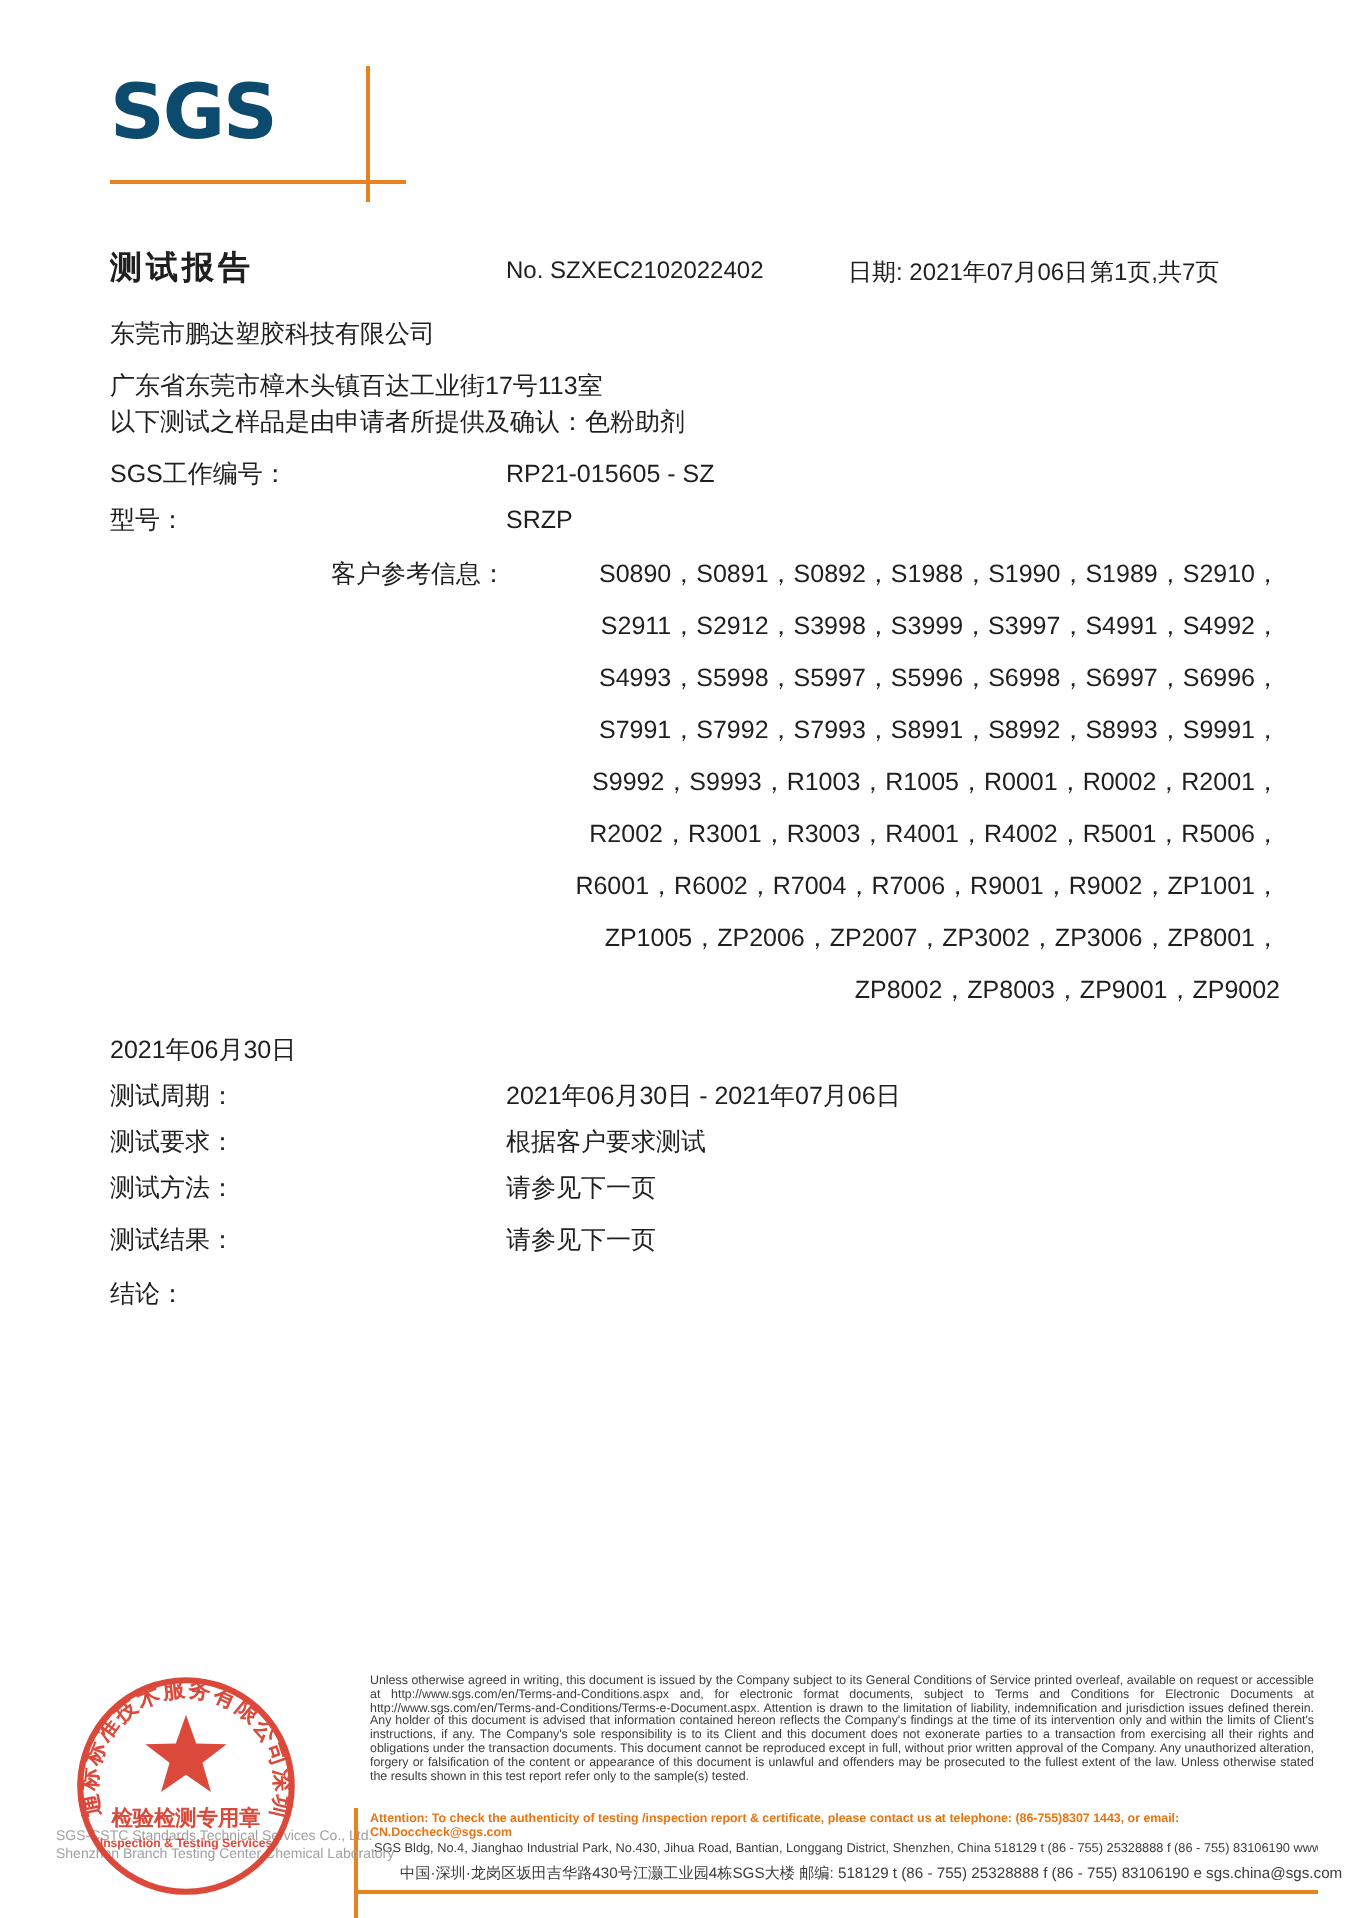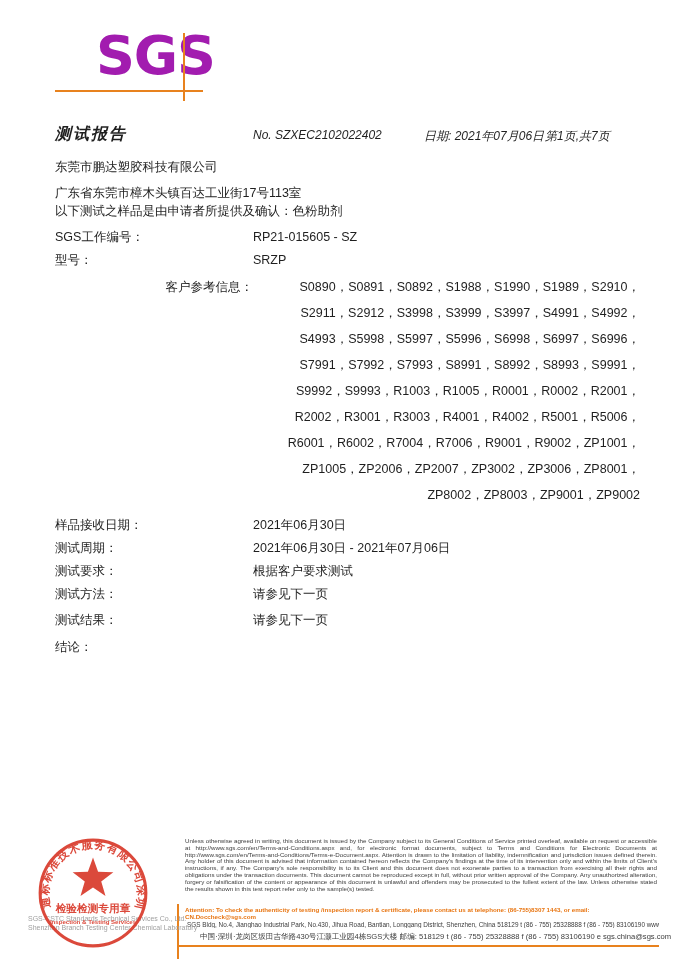--- a/index.html
+++ b/index.html
@@ -5,28 +5,28 @@
   html,body{margin:0;padding:0;background:#e9e9e9;}
   .page{
     position:relative;width:677px;height:959px;background:#ffffff;
     font-family:"Liberation Sans", sans-serif;color:#1f1f1f;overflow:hidden;
     margin:0 auto;
   }
   
   .logo-wrap{position:absolute;left:55px;top:26px;width:160px;height:80px;}
   .logo-text{
     font-family:"DejaVu Sans", sans-serif;
-    font-size:54px;font-weight:bold;color:#a21caf;letter-spacing:-1px;line-height:60px;text-align:right;
+    font-size:38px;font-weight:bold;color:#0c4a6e;letter-spacing:-1px;line-height:60px;
   }
   .reg-h{position:absolute;background:#e8821e;height:2px;}
   .reg-v{position:absolute;background:#e8821e;width:2px;}
   .logo-line-h{left:55px;top:90px;width:148px;}
   .logo-line-v{left:183px;top:33px;height:68px;}
   
-  .header-row{position:absolute;left:0;top:126px;width:677px;height:22px;font-style:italic;}
+  .header-row{position:absolute;left:0;top:126px;width:677px;height:22px;}
   .report-title{position:absolute;left:55px;top:-2px;font-size:16px;font-weight:bold;letter-spacing:2px;}
   .report-no{position:absolute;left:253px;top:2px;font-size:12px;}
   .report-date{position:absolute;left:424px;top:2px;font-size:12px;}
   .report-page{position:absolute;left:545px;top:2px;font-size:12px;}
   
   .doc-body{position:absolute;left:55px;top:158px;width:585px;font-size:12.5px;line-height:18px;}
   .applicant-name{margin-bottom:8px;}
   .applicant-address{}
   .statement{margin-bottom:8px;}
   .row{display:flex;margin-bottom:5px;}
@@ -95,21 +95,20 @@
         <div class="ref-line">S7991，S7992，S7993，S8991，S8992，S8993，S9991，</div>
         <div class="ref-line">S9992，S9993，R1003，R1005，R0001，R0002，R2001，</div>
         <div class="ref-line">R2002，R3001，R3003，R4001，R4002，R5001，R5006，</div>
         <div class="ref-line">R6001，R6002，R7004，R7006，R9001，R9002，ZP1001，</div>
         <div class="ref-line">ZP1005，ZP2006，ZP2007，ZP3002，ZP3006，ZP8001，</div>
         <div class="ref-line">ZP8002，ZP8003，ZP9001，ZP9002</div>
       </div>
     </div>
 
     <div class="row gap-top">
-      <div class="lbl">样品接收日期：</div>
       <div class="val">2021年06月30日</div>
     </div>
 
     <div class="row">
       <div class="lbl">测试周期：</div>
       <div class="val">2021年06月30日 - 2021年07月06日</div>
     </div>
 
     <div class="row">
       <div class="lbl">测试要求：</div>

